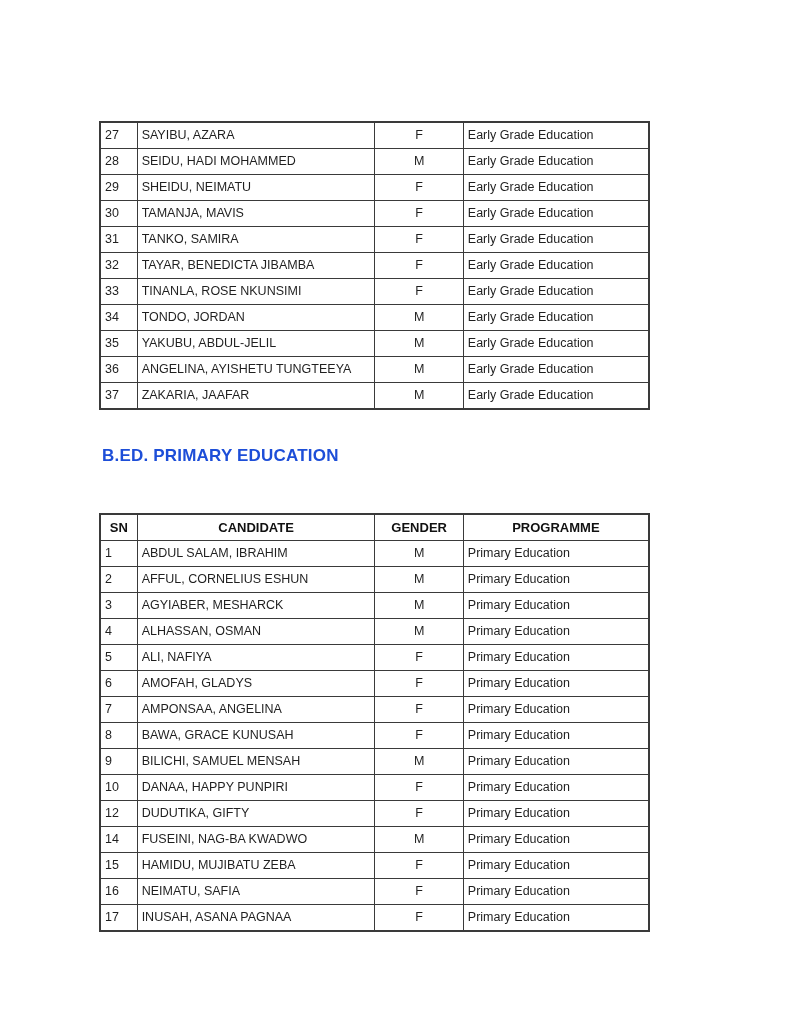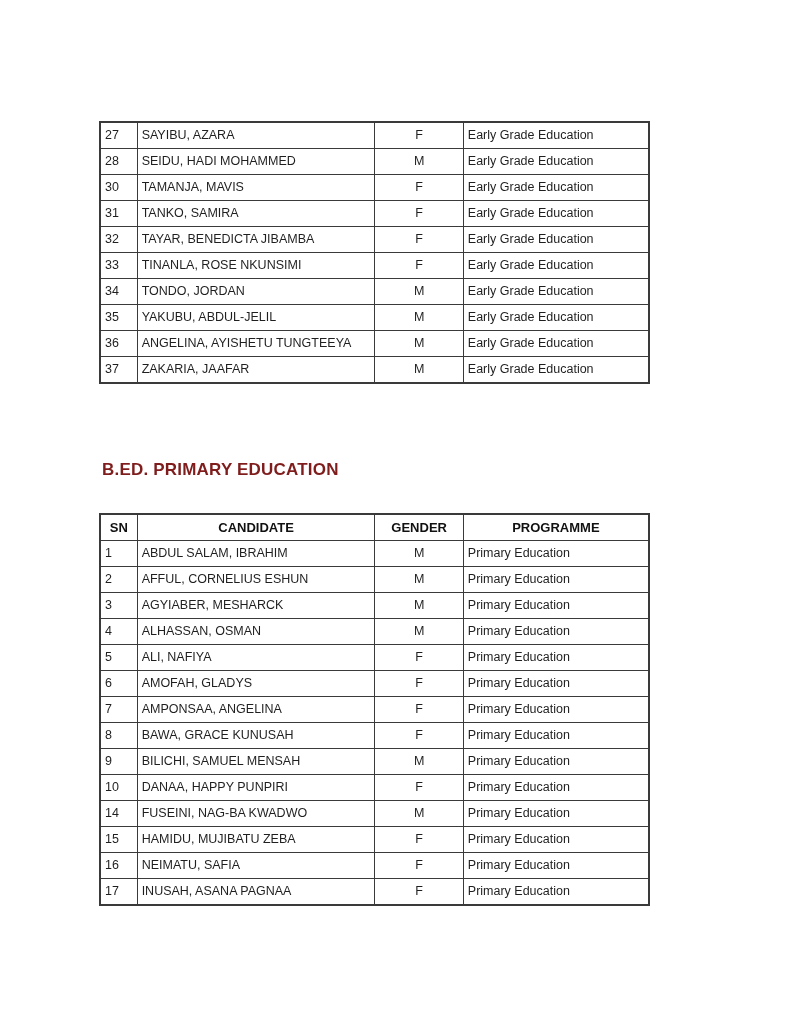--- a/index.html
+++ b/index.html
@@ -44,24 +44,24 @@
   .col-candidate { width: 237px; }
   .col-gender    { width: 88px; }
   .col-programme { width: 185px; }
   td.cell-gender { text-align: center; }
   td.cell-sn, td.cell-candidate, td.cell-programme { text-align: left; }
   .tbl-first  { top: 121px; }
   .tbl-second { top: 513px; }
   .section-heading {
     position: absolute;
     left: 102px;
-    top: 460px;
+    top: 446px;
     font-size: 17px;
     font-weight: bold;
-    color: #7f1d1d;
+    color: #1d4ed8;
     letter-spacing: 0.2px;
   }
 </style>
 </head>
 <body>
 
 <div class="page">
 
   <table class="roster tbl-first">
     <colgroup>
@@ -74,20 +74,26 @@
         <tr>
           <td class="cell-sn">27</td>
           <td class="cell-candidate">SAYIBU, AZARA</td>
           <td class="cell-gender">F</td>
           <td class="cell-programme">Early Grade Education</td>
         </tr>
         <tr>
           <td class="cell-sn">28</td>
           <td class="cell-candidate">SEIDU, HADI MOHAMMED</td>
           <td class="cell-gender">M</td>
+          <td class="cell-programme">Early Grade Education</td>
+        </tr>
+        <tr>
+          <td class="cell-sn">29</td>
+          <td class="cell-candidate">SHEIDU, NEIMATU</td>
+          <td class="cell-gender">F</td>
           <td class="cell-programme">Early Grade Education</td>
         </tr>
         <tr>
           <td class="cell-sn">30</td>
           <td class="cell-candidate">TAMANJA, MAVIS</td>
           <td class="cell-gender">F</td>
           <td class="cell-programme">Early Grade Education</td>
         </tr>
         <tr>
           <td class="cell-sn">31</td>
@@ -206,20 +212,26 @@
           <td class="cell-gender">M</td>
           <td class="cell-programme">Primary Education</td>
         </tr>
         <tr>
           <td class="cell-sn">10</td>
           <td class="cell-candidate">DANAA, HAPPY PUNPIRI</td>
           <td class="cell-gender">F</td>
           <td class="cell-programme">Primary Education</td>
         </tr>
         <tr>
+          <td class="cell-sn">12</td>
+          <td class="cell-candidate">DUDUTIKA, GIFTY</td>
+          <td class="cell-gender">F</td>
+          <td class="cell-programme">Primary Education</td>
+        </tr>
+        <tr>
           <td class="cell-sn">14</td>
           <td class="cell-candidate">FUSEINI, NAG-BA KWADWO</td>
           <td class="cell-gender">M</td>
           <td class="cell-programme">Primary Education</td>
         </tr>
         <tr>
           <td class="cell-sn">15</td>
           <td class="cell-candidate">HAMIDU, MUJIBATU ZEBA</td>
           <td class="cell-gender">F</td>
           <td class="cell-programme">Primary Education</td>

